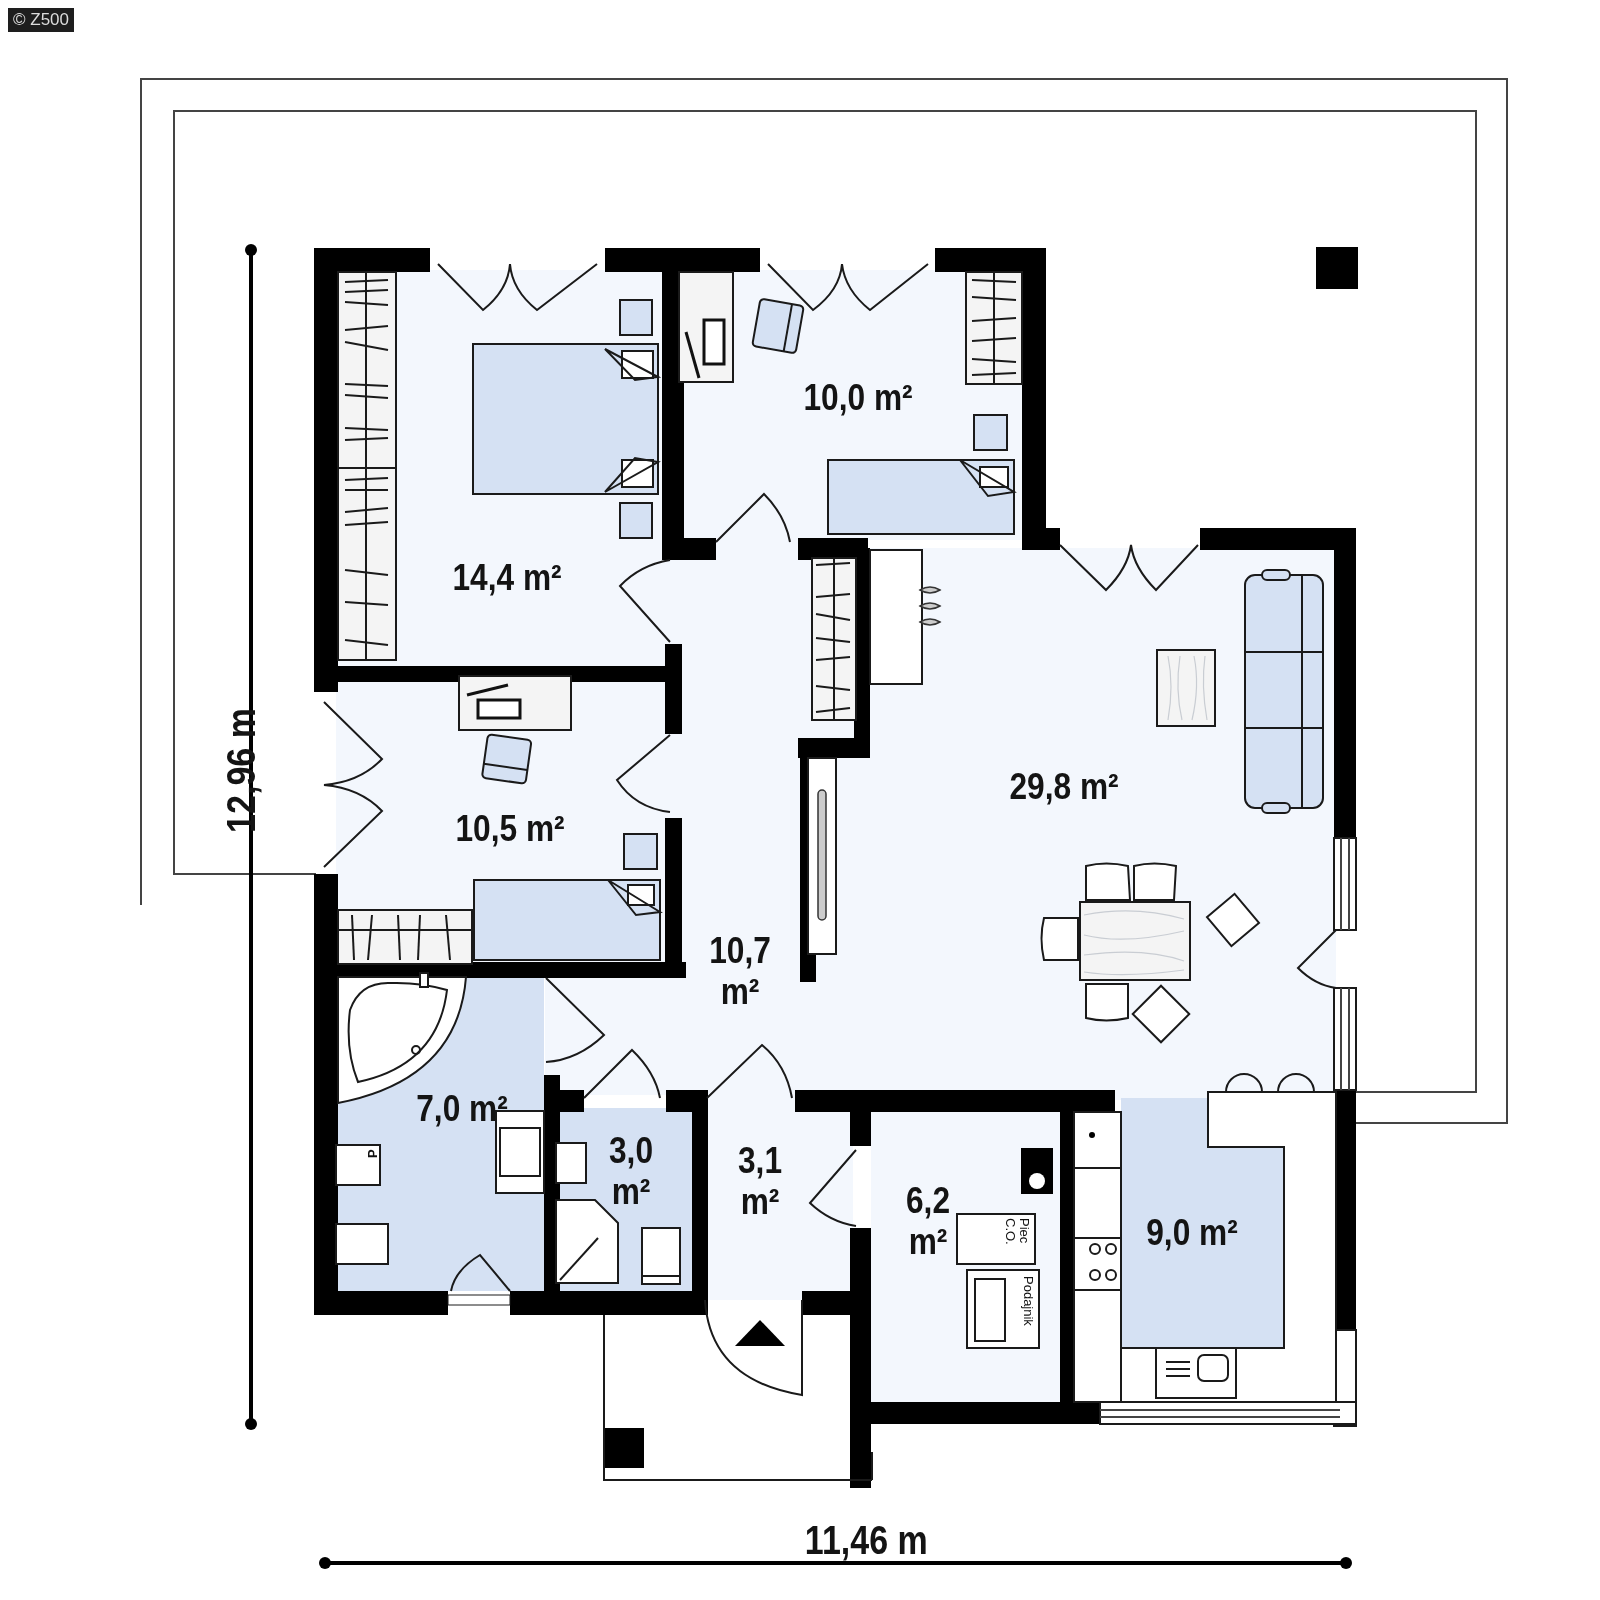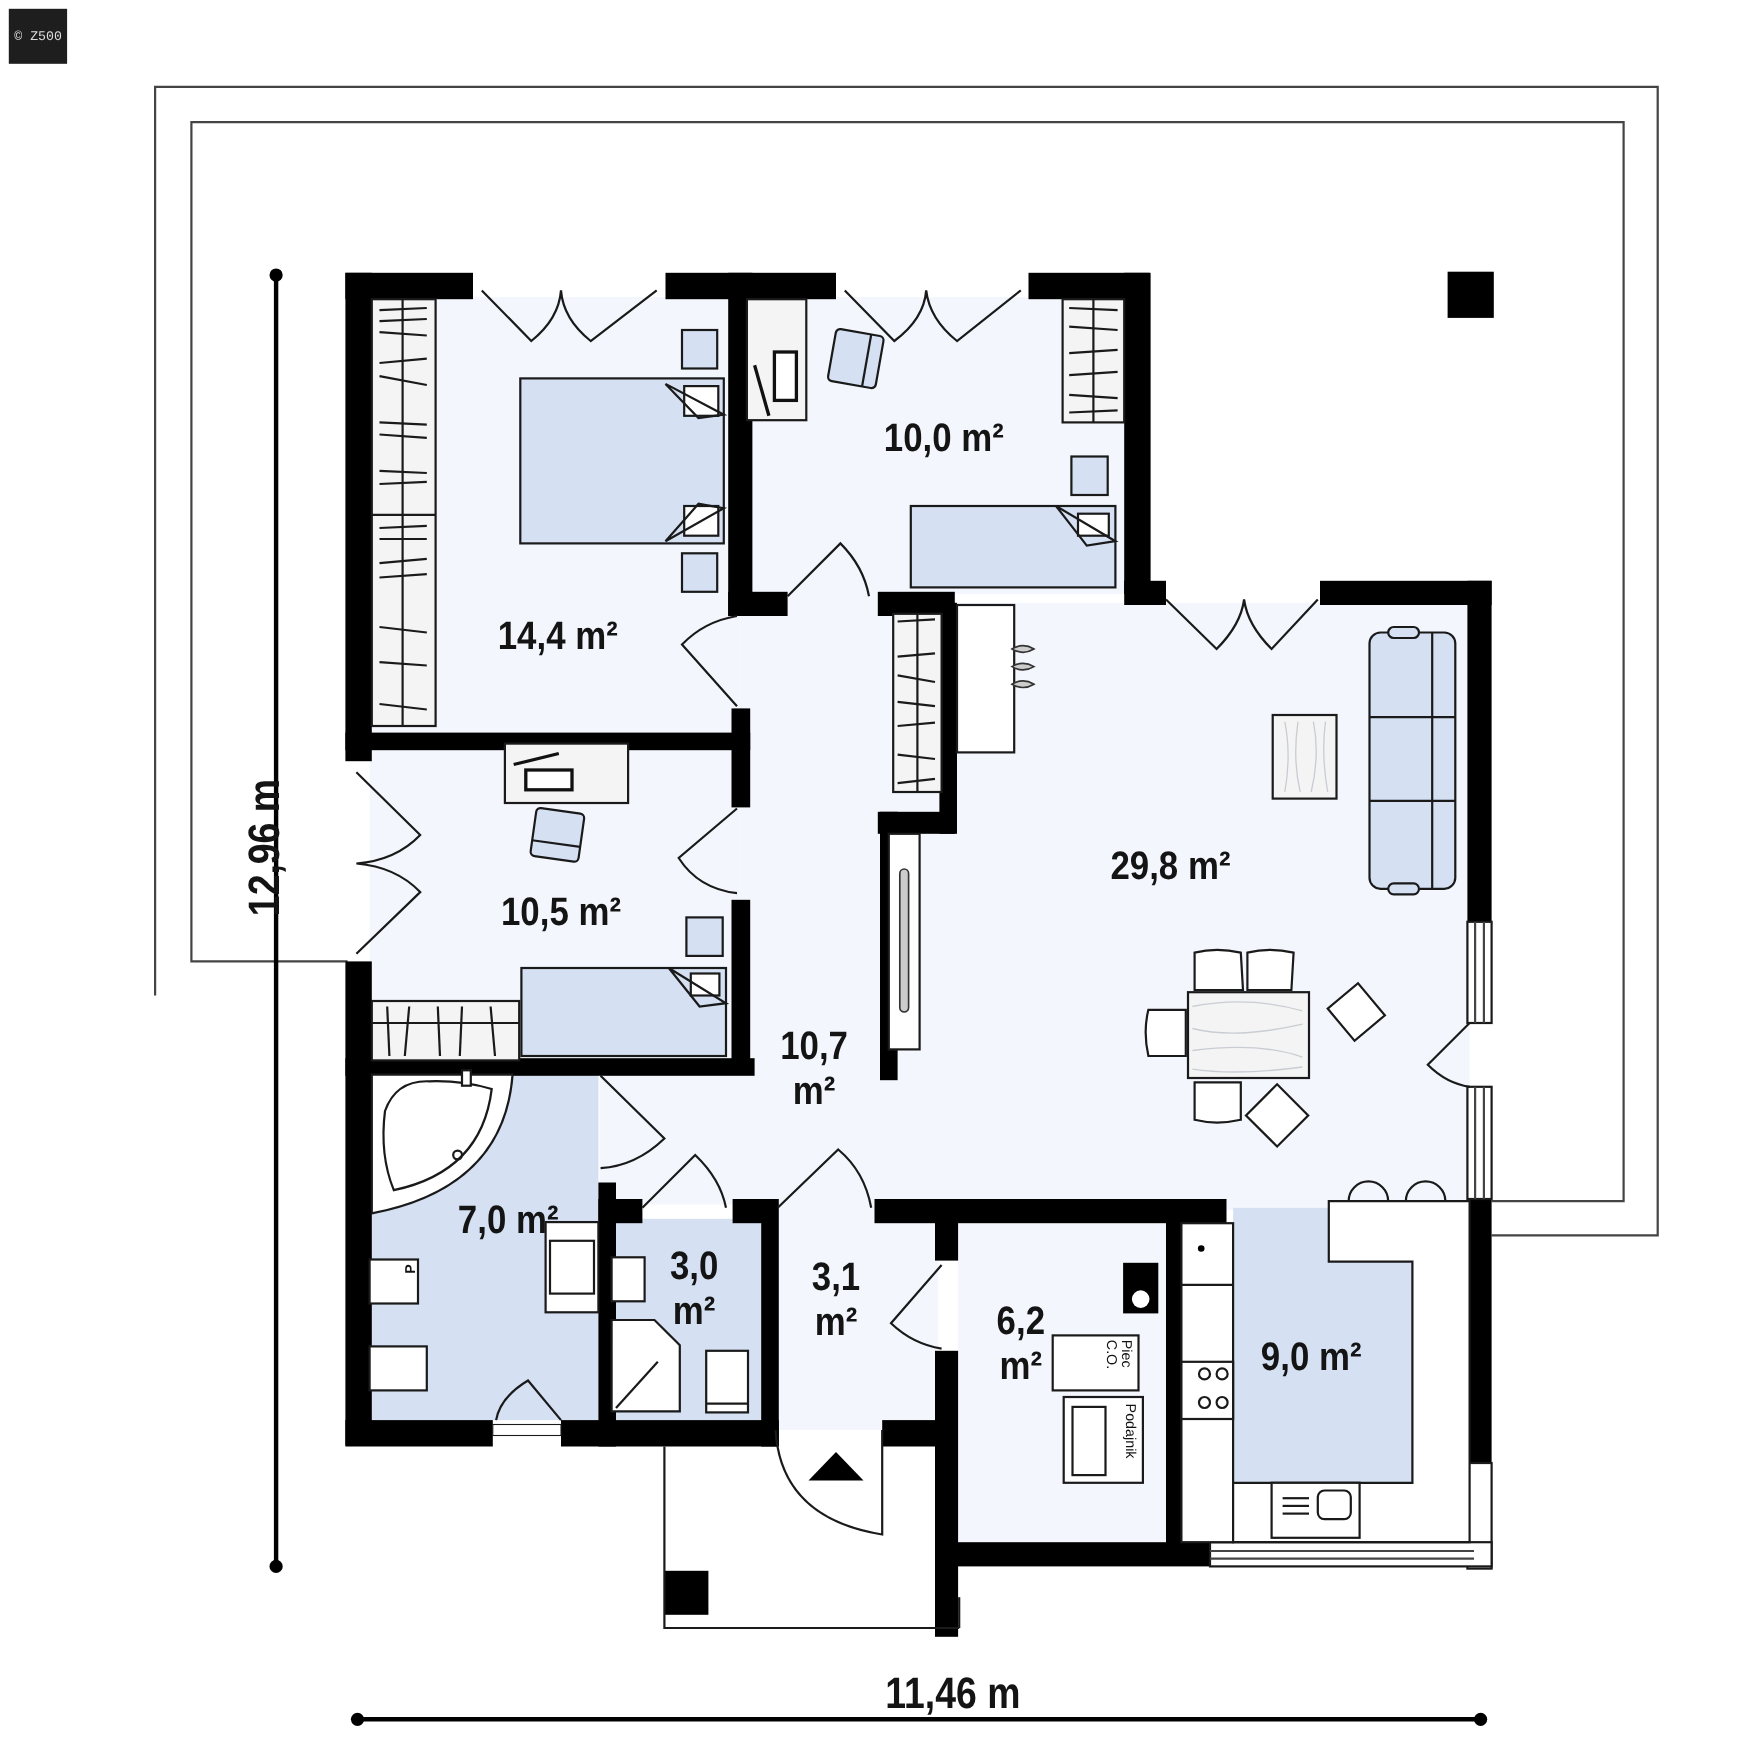--- a/index.html
+++ b/index.html
@@ -10,21 +10,21 @@
   .room-blue { fill:#d5e1f3; }
   .furn { fill:#d5e1f3; stroke:#1a1a1a; stroke-width:2; }
   .furn-white { fill:#ffffff; stroke:#1a1a1a; stroke-width:2; }
   .furn-grey { fill:#f4f4f4; stroke:#1a1a1a; stroke-width:2; }
   .line { fill:none; stroke:#1a1a1a; stroke-width:2; }
   .thin { fill:none; stroke:#444; stroke-width:2; }
   .grain { fill:none; stroke:#c9cdd3; stroke-width:1.2; }
   .lbl { position:absolute; font-family:"Liberation Sans", sans-serif; font-weight:bold; font-size:36px; color:#141414; line-height:1.15; text-align:center; white-space:nowrap; transform:scaleX(0.88); }
   .dim { position:absolute; font-family:"Liberation Sans", sans-serif; font-weight:bold; font-size:40px; color:#141414; white-space:nowrap; transform:scaleX(0.85); }
   .dimv { position:absolute; font-family:"Liberation Sans", sans-serif; font-weight:bold; font-size:40px; color:#141414; white-space:nowrap; transform:rotate(-90deg) scaleX(0.85); transform-origin:center; }
-  .badge { position:absolute; left:8px; top:8px; background:#1e1e1e; color:#dcdcdc; font-family:Liberation Mono, monospace; font-size:12px; padding:18px 5px; }
+  .badge { position:absolute; left:8px; top:8px; background:#1e1e1e; color:#dcdcdc; font-family:Liberation Sans, sans-serif; font-size:17px; padding:2px 5px; }
   .small-txt { position:absolute; font-family:"Liberation Sans", sans-serif; font-size:13px; color:#111; transform:rotate(90deg); transform-origin:left top; white-space:nowrap; }
 </style>
 </head>
 <body>
 
 <svg id="plan" viewBox="0 0 1600 1600" xmlns="http://www.w3.org/2000/svg">
 
   <g>
     <polyline class="thin" points="141,905 141,79 1507,79 1507,1123 1356,1123"></polyline>
     <polyline class="thin" points="316,874 174,874 174,111 1476,111 1476,1092 1356,1092"></polyline>

